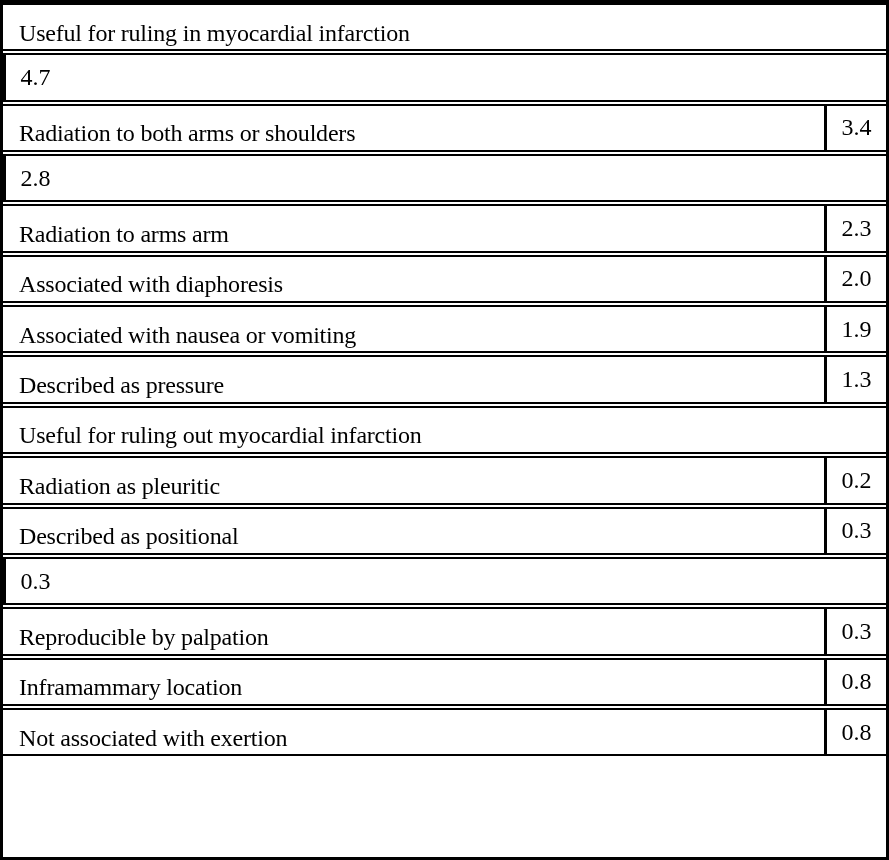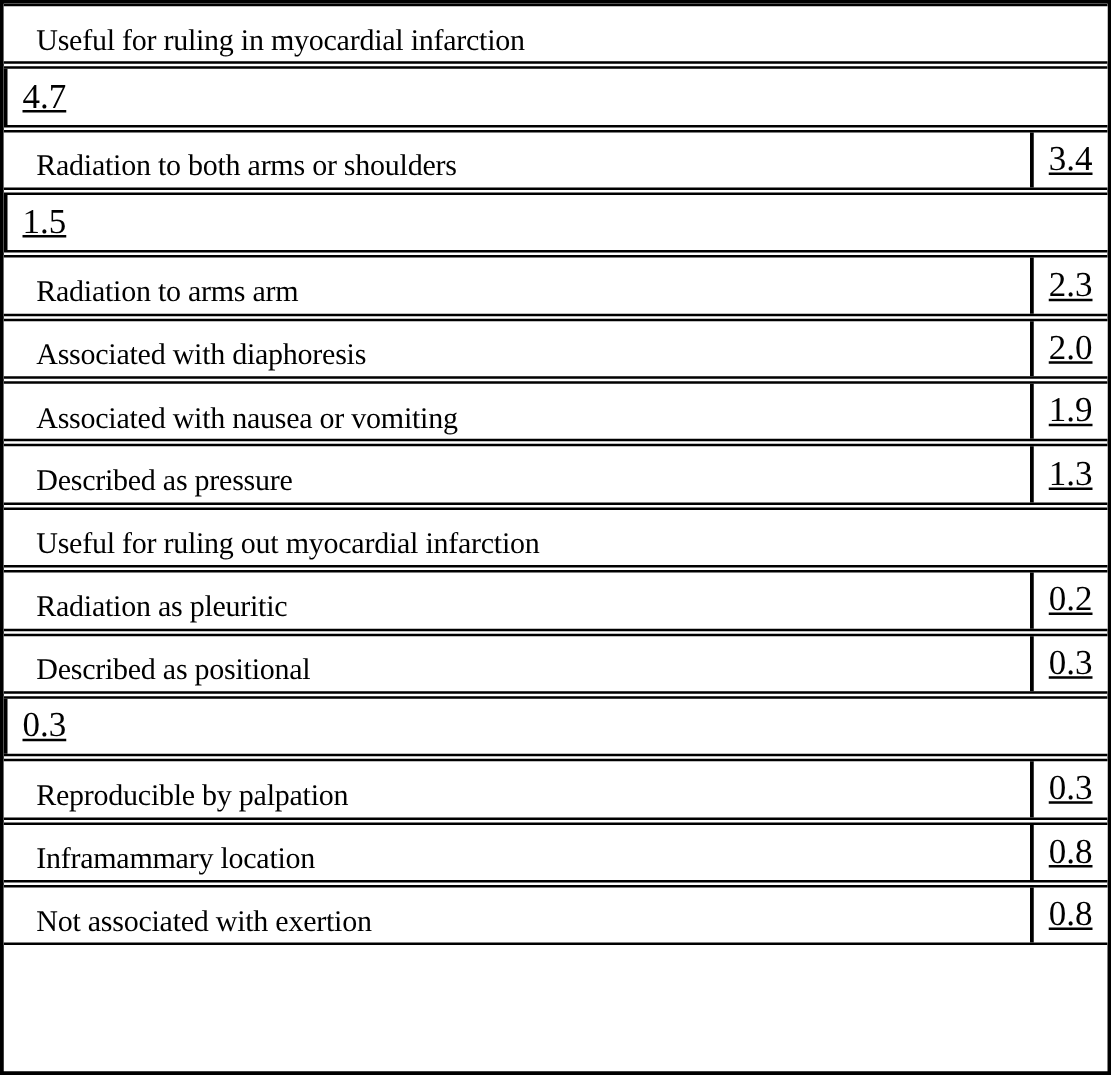--- a/index.html
+++ b/index.html
@@ -24,37 +24,36 @@
     display: flex;
     align-items: stretch;
     border-top: 2px solid #000000;
     border-bottom: 2px solid #000000;
     background: #ffffff;
   }
   .label-cell {
     flex: 1 1 auto;
     display: flex;
     align-items: center;
-    padding-left: 26px;
+    padding-left: 16px;
     padding-right: 4px;
     font-size: 24px;
     letter-spacing: -0.2px;
     white-space: nowrap;
     overflow: hidden;
     margin-top: 12px;
   }
   .value-cell {
     flex: 0 0 62px;
     box-sizing: border-box;
     border-left: 3px solid #000000;
     display: flex;
     align-items: center;
     justify-content: center;
-    font-size: 28px;
-    text-decoration: underline;
+    font-size: 24px;
   }
   .header-row .label-cell {
     font-size: 24px;
   }
 </style>
 </head>
 <body>
 
 <div class="lr-table">
 
@@ -65,21 +64,21 @@
   <div class="row">
     <div class="value-cell">4.7</div>
   </div>
 
   <div class="row">
     <div class="label-cell">Radiation to both arms or shoulders</div>
     <div class="value-cell">3.4</div>
   </div>
 
   <div class="row">
-    <div class="value-cell">1.5</div>
+    <div class="value-cell">2.8</div>
   </div>
 
 
   <div class="row">
     <div class="label-cell">Radiation to arms arm</div>
     <div class="value-cell">2.3</div>
   </div>
 
   <div class="row">
     <div class="label-cell">Associated with diaphoresis</div>

